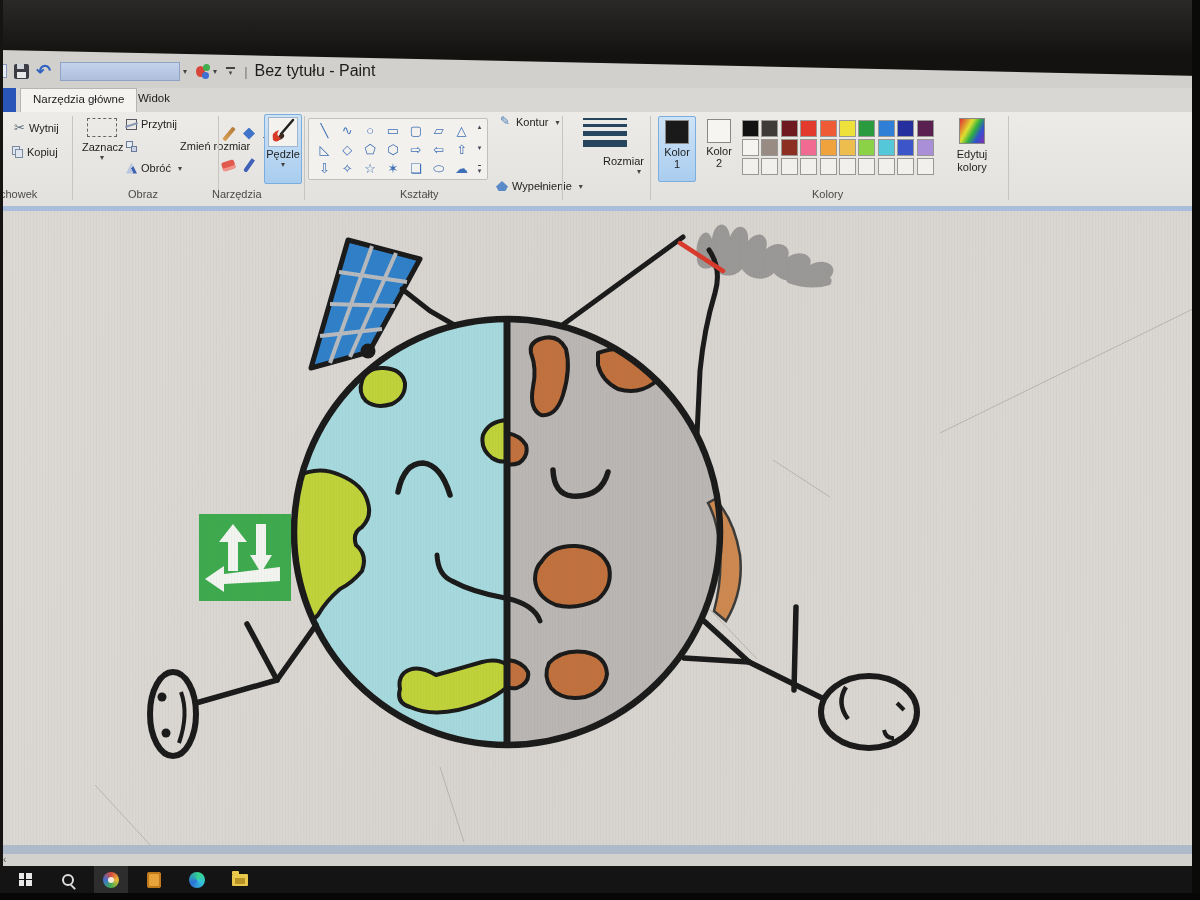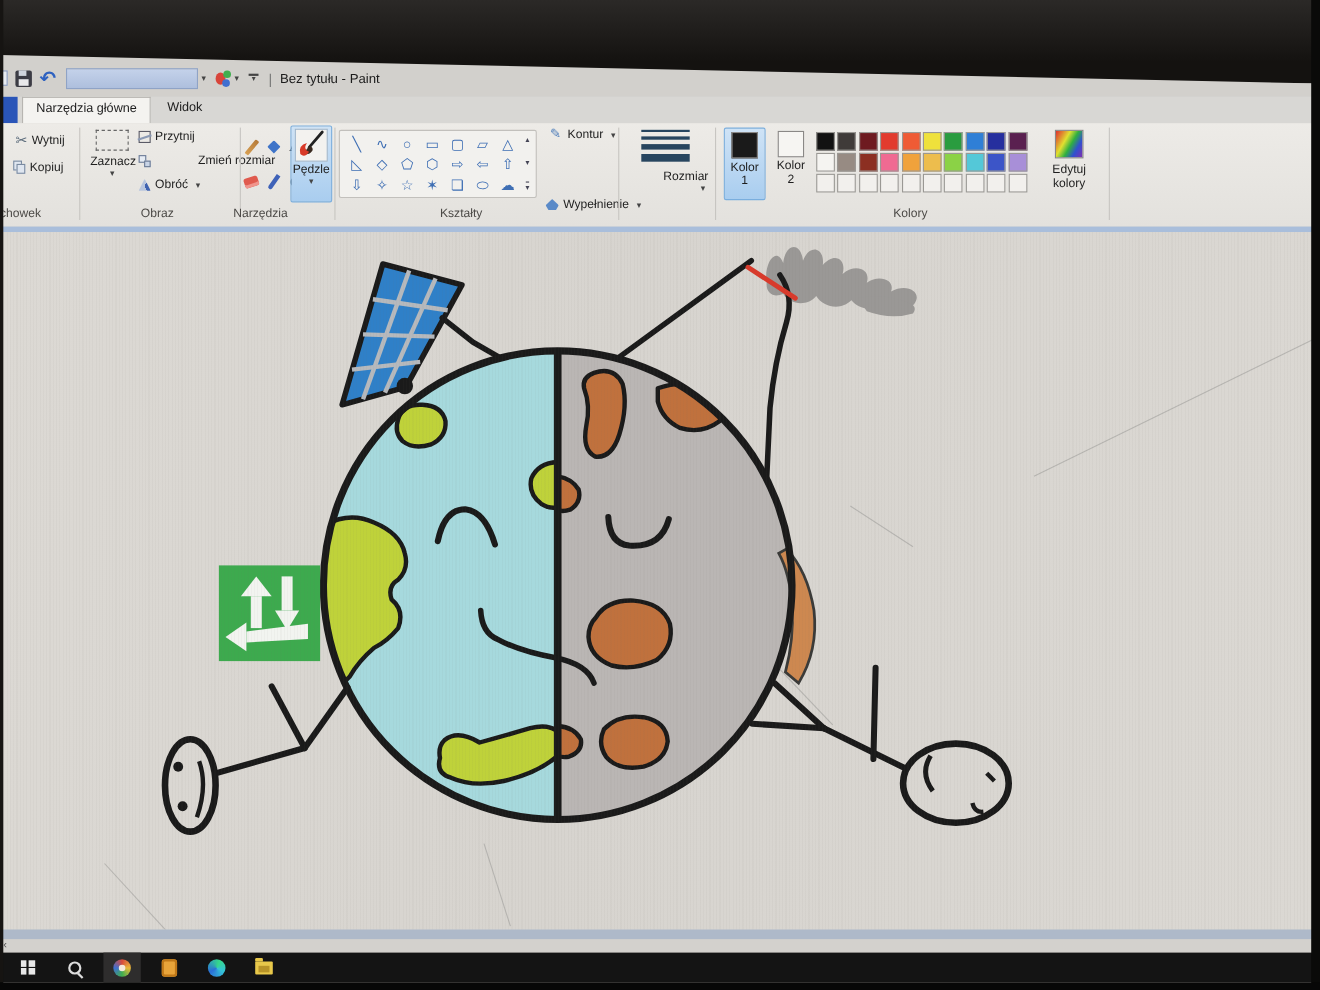--- a/index.html
+++ b/index.html
@@ -27,28 +27,28 @@
   .caret { font-size:8px; color:#444; margin:0 3px; }
   .icon-paintlogo { width:14px; height:15px; position:relative; margin-left:6px; }
   .icon-paintlogo i { position:absolute; border-radius:50%; }
   .icon-paintlogo i:nth-child(1){ left:0; top:2px; width:9px; height:11px; background:#d8453a; }
   .icon-paintlogo i:nth-child(2){ right:0; top:0; width:7px; height:7px; background:#3fae4e; }
   .icon-paintlogo i:nth-child(3){ right:1px; bottom:0; width:7px; height:7px; background:#3f6fd0; }
   .qat-customize { margin-left:6px; display:flex; flex-direction:column; align-items:center; }
   .qat-customize b { width:9px; height:2px; background:#444; margin-bottom:1px; }
   .qat-customize span { font-size:7px; color:#444; line-height:5px; }
   .title-sep { color:#777; font-size:13px; margin:0 7px 0 9px; }
-  .title-text { font-size:12px; color:#1c1c1c; }
+  .title-text { font-size:16px; color:#1c1c1c; }
 
   
   .tabrow { position:absolute; left:0; top:88px; width:1200px; height:24px; background:#d8d7d4; }
   .plik-stub { position:absolute; left:0; top:0; width:16px; height:24px; background:#2a55b8; }
   .tab { position:absolute; top:0; height:24px; padding:4px 12px 0; font-size:11.5px; color:#1d1d1d; }
   .tab.active { left:20px; background:#f4f3f0; border:1px solid #b7b5b1; border-bottom:none; }
-  .tab.inactive { left:140px;text-align:right; }
+  .tab.inactive { left:126px;text-align:right; }
 
   
   .ribbon { position:absolute; left:0; top:112px; width:1200px; height:94px;
     background:linear-gradient(#edebe7,#e3e1dd); }
   .rdiv { position:absolute; top:4px; height:84px; width:1px; background:#c7c5c1; }
   .grouplabel { position:absolute; top:76px; font-size:11px; color:#4c4a47; }
   .ritem { font-size:11px; color:#1e1e1e; display:flex; align-items:center; gap:4px; position:absolute; }
   .icon-scissors { color:#5a6a7a; font-size:13px; }
   .icon-copy { width:11px; height:12px; position:relative; }
   .icon-copy i{ position:absolute; width:8px; height:9px; border:1px solid #7a8aa0; background:#dfe6f0; }

